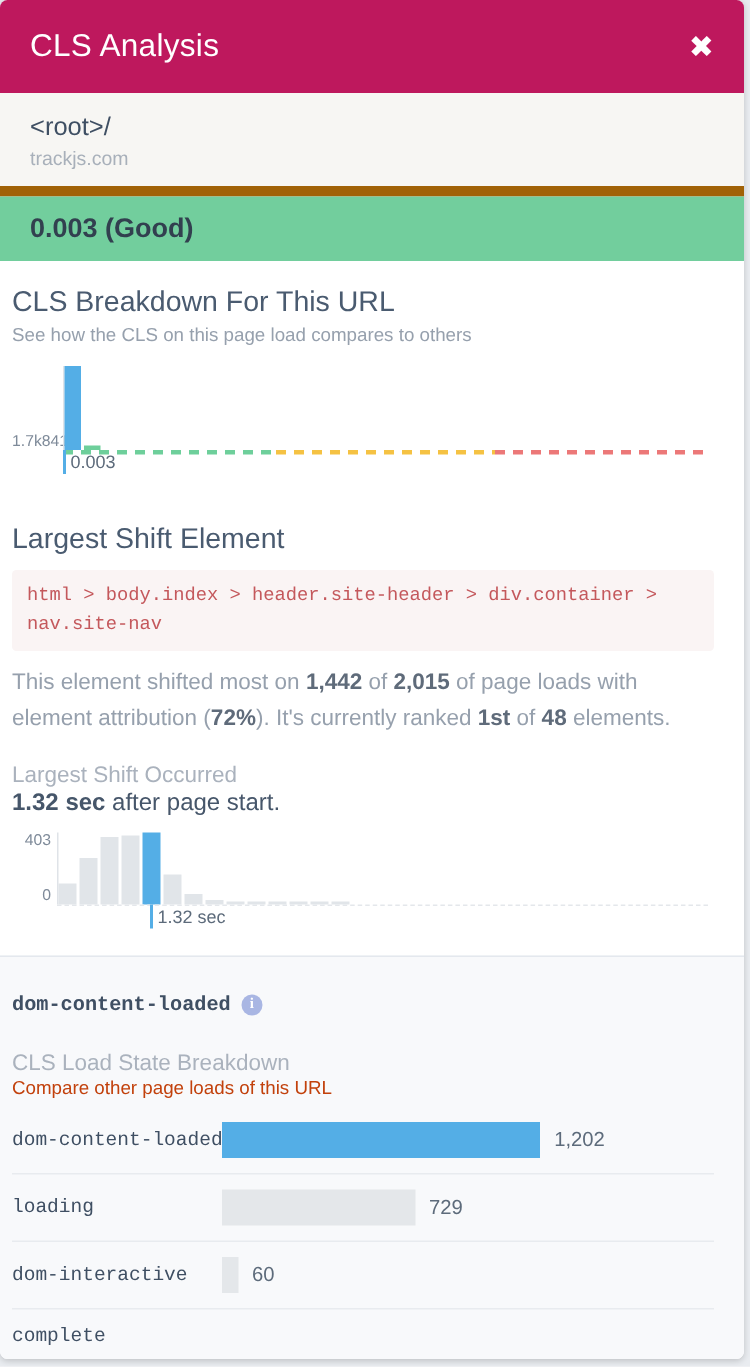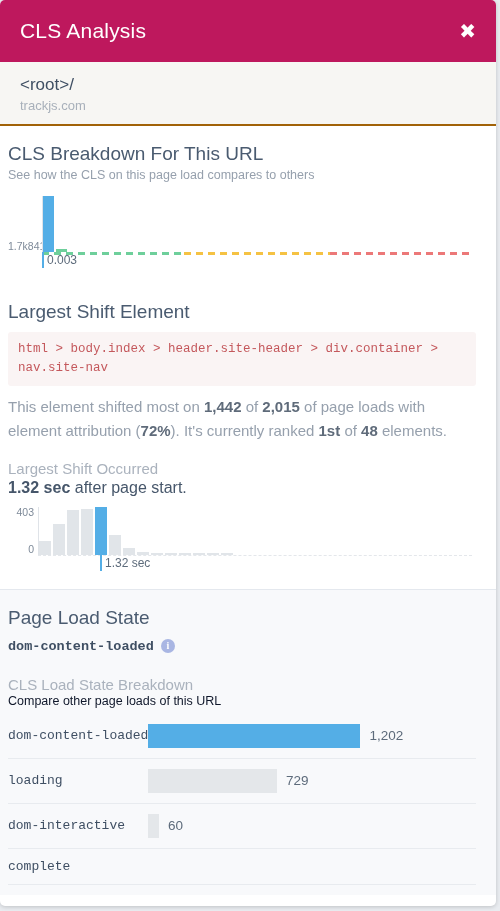--- a/index.html
+++ b/index.html
@@ -29,21 +29,21 @@
   }
   .close-btn {
     color: #ffffff; font-size: 20px; line-height: 1;
     cursor: pointer; background: none; border: none;
     font-family: "DejaVu Sans", sans-serif; font-weight: 700;
   }
 
   
   .urlhead {
     background: #f7f6f3; padding: 12px 20px 11px 20px;
-    border-bottom: 2px solid #a16207;
+    border-bottom: 7px solid #a16207;
   }
   .urlhead .path {
     font-size: 17px; color: #3f4f63; font-weight: 400; line-height: 1.3;
   }
   .urlhead .host {
     font-size: 13px; color: #a8b0ba; margin-top: 2px;
   }
 
   
   .score {
@@ -149,21 +149,21 @@
   .info-icon {
     width: 14px; height: 14px; border-radius: 50%;
     background: #a9b6e3; color: #ffffff;
     font-size: 10px; font-weight: 700; line-height: 14px;
     text-align: center; font-family: "Liberation Serif", serif;
     cursor: pointer; flex: none;
   }
 
   
   .bd-title { margin-top: 22px; font-size: 15px; color: #aab2bd; }
-  .bd-sub { font-size: 12.5px; color: #0f172a; margin-top: 1px; }
+  .bd-sub { font-size: 12.5px; color: #c2410c; margin-top: 1px; }
   table.bd { width: 100%; border-collapse: collapse; margin-top: 6px; }
   table.bd tr { border-bottom: 1px solid #e8ebef; }
   table.bd td { padding: 10px 0; vertical-align: middle; }
   td.bd-label {
     font-family: "Liberation Mono", monospace;
     font-size: 13px; color: #3f4f63; padding-left: 12px; white-space: nowrap;
   }
   td.bd-bar { width: 100%; padding-left: 8px; }
   .bd-bar-wrap { display: flex; align-items: center; gap: 9px; }
   .bar-fill { height: 24px; background: #e4e7ea; flex: none; }
@@ -178,20 +178,21 @@
   <div class="titlebar">
     <h1>CLS Analysis</h1>
     <button class="close-btn">✖</button>
   </div>
 
   <div class="urlhead">
     <div class="path">&lt;root&gt;/</div>
     <div class="host">trackjs.com</div>
   </div>
 
+  <div class="score">0.003 (Good)</div>
 
   <div class="section">
     <div class="sec-title">CLS Breakdown For This URL</div>
     <div class="sec-sub">See how the CLS on this page load compares to others</div>
 
     <div class="cls-chart">
       <div class="cls-yaxis">
         <span>1.7k</span>
         <span>841</span>
         <span>0</span>
@@ -253,21 +254,20 @@
             </div>
         </div>
         <div class="hist-axisline"></div>
         <div class="hist-marker" id="hist-marker" style="left: 92px;"></div>
         <div class="hist-marker-lbl" id="hist-marker-lbl" style="left: 97px;">1.32 sec</div>
       </div>
     </div>
   </div>
 
   <div class="section shaded">
-    <div class="sec-title">Page Load State</div>
     <div class="state-val">
       <span>dom-content-loaded</span>
       <span class="info-icon">i</span>
     </div>
 
     <div class="bd-title">CLS Load State Breakdown</div>
     <div class="bd-sub">Compare other page loads of this URL</div>
 
     <table class="bd">
       <tbody id="bd-body">

